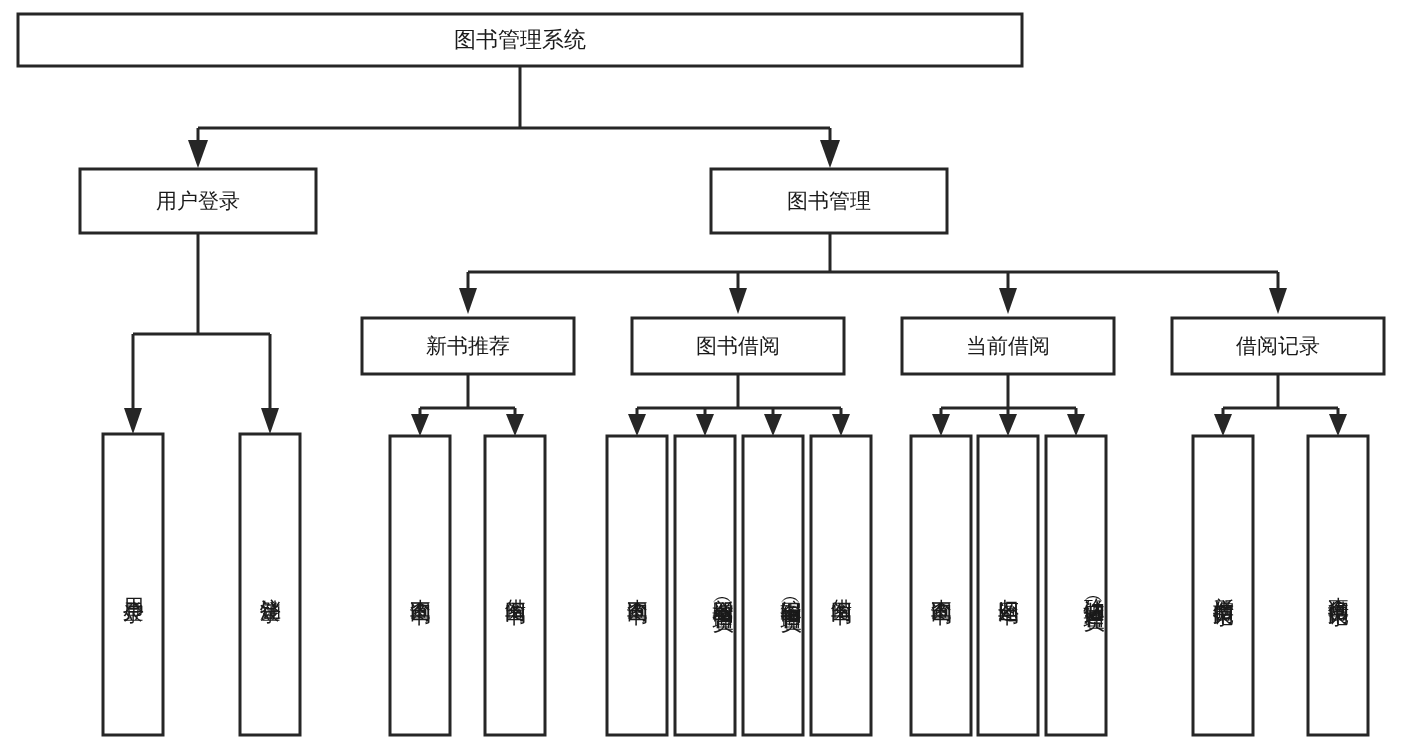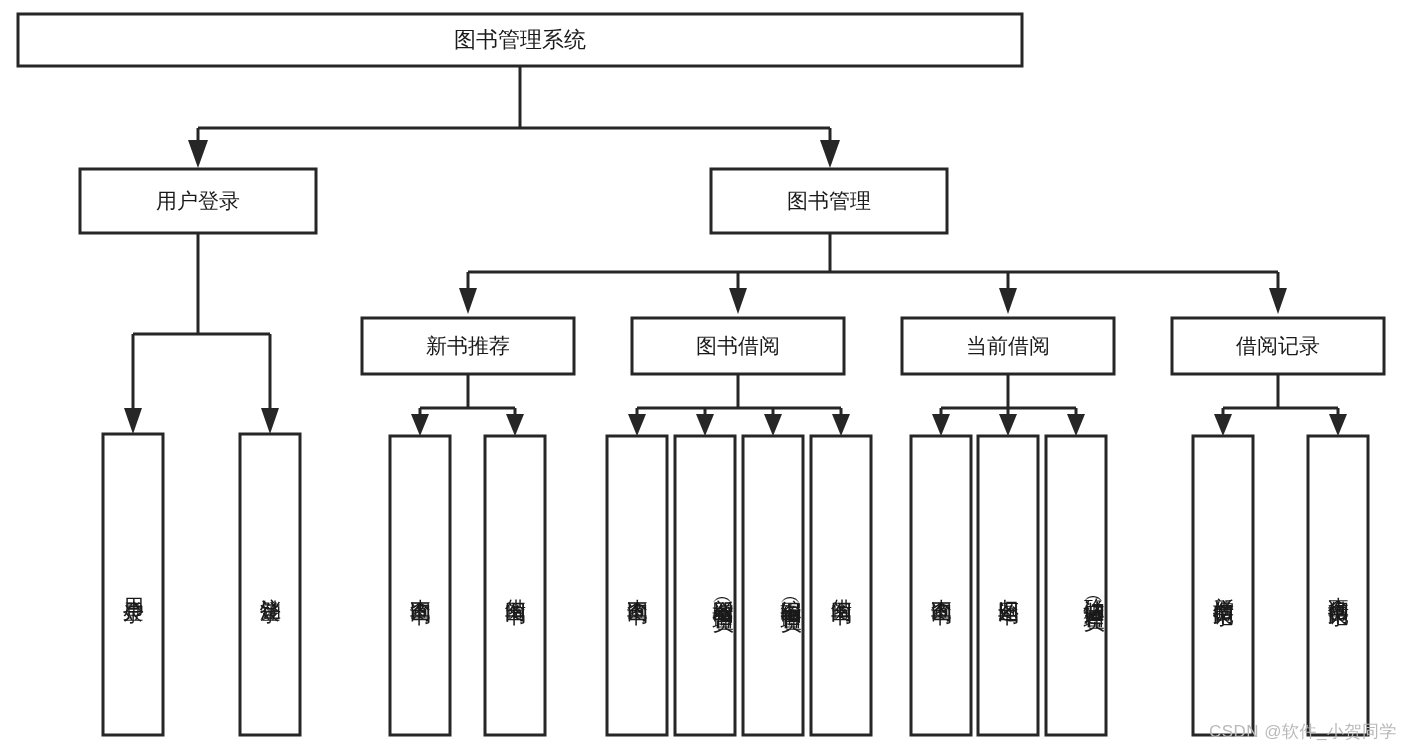--- a/index.html
+++ b/index.html
@@ -229,15 +229,14 @@
   <div class="vlabel" style="left:743px; top:436px; width:60px; height:299px; align-items:flex-start; padding-top:10px; box-sizing:border-box;">编辑图书（管理员）</div>
   <div class="vlabel" style="left:811px; top:436px; width:60px; height:299px;">借阅图书</div>
 
   <div class="vlabel" style="left:911px; top:436px; width:60px; height:299px;">查询图书</div>
   <div class="vlabel" style="left:978px; top:436px; width:60px; height:299px;">归还图书</div>
   <div class="vlabel" style="left:1046px; top:436px; width:60px; height:299px; align-items:flex-start; padding-top:8px; box-sizing:border-box;">确认归还（管理员）</div>
 
   <div class="vlabel" style="left:1193px; top:436px; width:60px; height:299px;">新增借阅记录</div>
   <div class="vlabel" style="left:1308px; top:436px; width:60px; height:299px;">查询借阅记录</div>
 
-  <div class="watermark">CSDN @软件_小贺同学</div>
 
 </div>
 
 </body></html>

